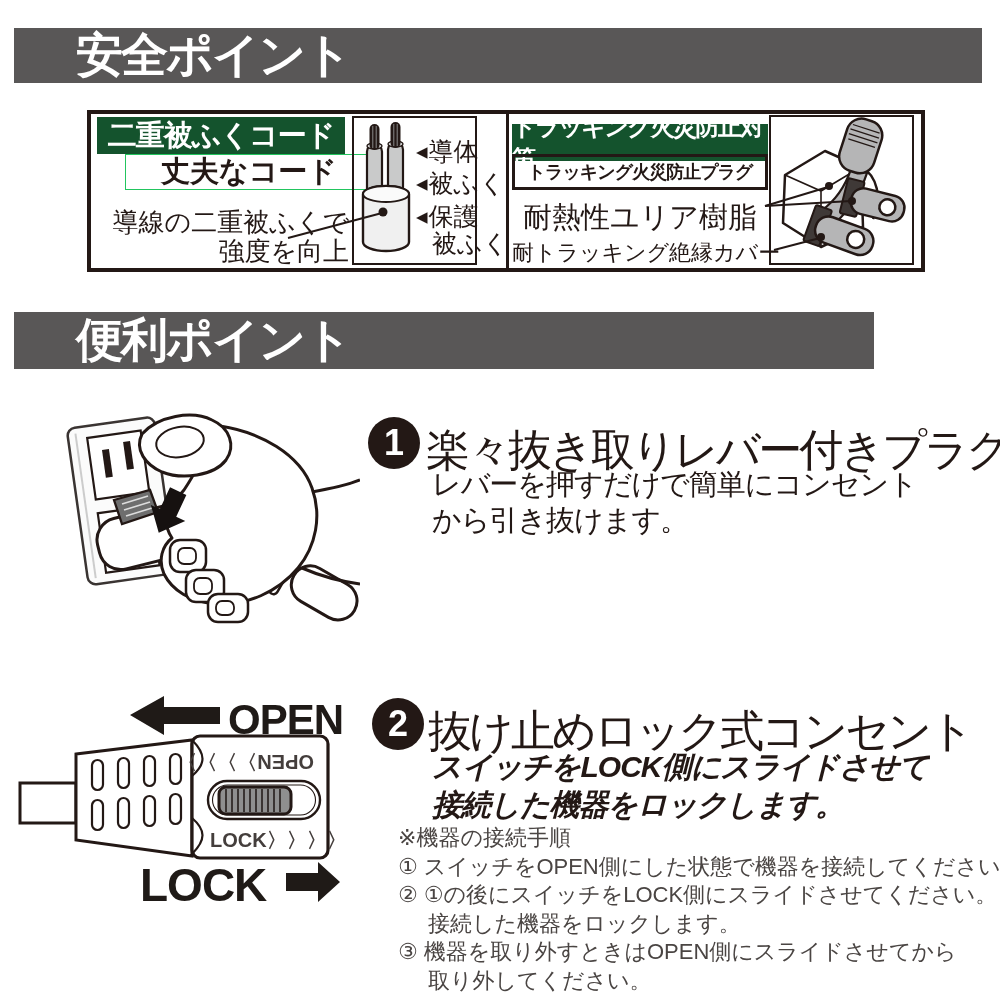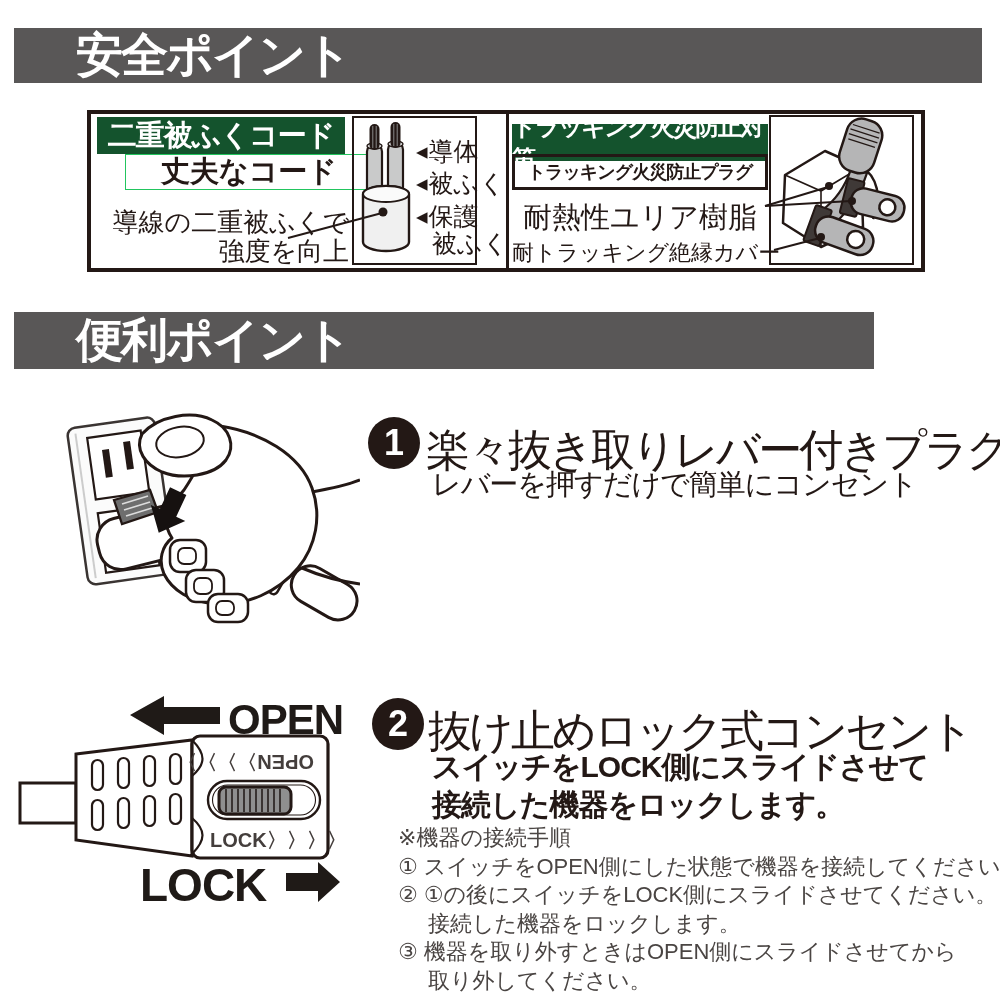--- a/index.html
+++ b/index.html
@@ -26,21 +26,21 @@
           display:flex;align-items:center;justify-content:center;}
   .tr-label1{left:432px;top:84px;font-size:29px;white-space:nowrap;}
   .tr-label2{left:421px;top:124px;font-size:22px;white-space:nowrap;}
   .plug-box{left:678px;top:1px;width:145px;height:150px;border:2.5px solid #231815;box-sizing:border-box;}
   .overlay{left:0;top:0;pointer-events:none;z-index:6;}
   
   .num-circle{width:52px;height:52px;border-radius:50%;background:#231815;color:#ffffff;
               font-weight:bold;font-size:36px;display:flex;align-items:center;justify-content:center;}
   .item-title{font-weight:normal;font-size:44px;letter-spacing:-3px;white-space:nowrap;text-align:center;}
   .item-desc{font-weight:normal;font-size:29px;line-height:36px;letter-spacing:-1px;white-space:nowrap;}
-  .item-desc2{font-weight:bold;font-size:30px;line-height:38px;letter-spacing:-1px;white-space:nowrap;}
+  .item-desc2{font-weight:bold;font-size:30px;line-height:38px;letter-spacing:-1px;white-space:nowrap;font-style:italic;}
   .notes{font-size:22px;line-height:28.6px;color:#4a4543;white-space:nowrap;}
   .notes .cont{padding-left:30px;}
   svg text{font-family:"Liberation Sans","DejaVu Sans",sans-serif;}
 </style>
 </head>
 <body>
 
 <div class="canvas">
 
   <div class="abs banner" style="left:14px;top:28px;width:968px;height:55px;">
@@ -196,20 +196,21 @@
       <path d="M0,-7 L24,-7 L24,-17 L46,2 L24,21 L24,11 L0,11 Z" fill="#161110"></path>
     </g>
   </svg>
 
   <div class="abs num-circle" style="left:368px;top:417px;">
     <span>1</span>
   </div>
   <div class="abs item-title" style="left:426px;top:421px;">楽々抜き取りレバー付きプラグ</div>
   <div class="abs item-desc" style="left:432px;top:466px;">
     <div>レバーを押すだけで簡単にコンセント</div>
+    <div>から引き抜けます。</div>
   </div>
 
   <svg class="abs" style="left:12px;top:688px;" width="330" height="230" viewBox="0 0 330 230">
     <polygon points="118,27 152,8 152,19 208,19 208,36 152,36 152,47" fill="#1f1a17"></polygon>
     <text x="216" y="46" font-size="42" font-weight="bold" fill="#1f1a17" letter-spacing="-1">OPEN</text>
     <rect x="8" y="95" width="56" height="40" fill="#ffffff" stroke="#231815" stroke-width="3"></rect>
     <g>
       <polygon points="64,66 180,52 180,168 64,152" fill="#ffffff" stroke="#231815" stroke-width="3"></polygon>
       <rect x="80" y="72" width="11" height="30" rx="5.5" fill="#ffffff" stroke="#231815" stroke-width="2.2"></rect>
       <rect x="106" y="70" width="11" height="30" rx="5.5" fill="#ffffff" stroke="#231815" stroke-width="2.2"></rect>

